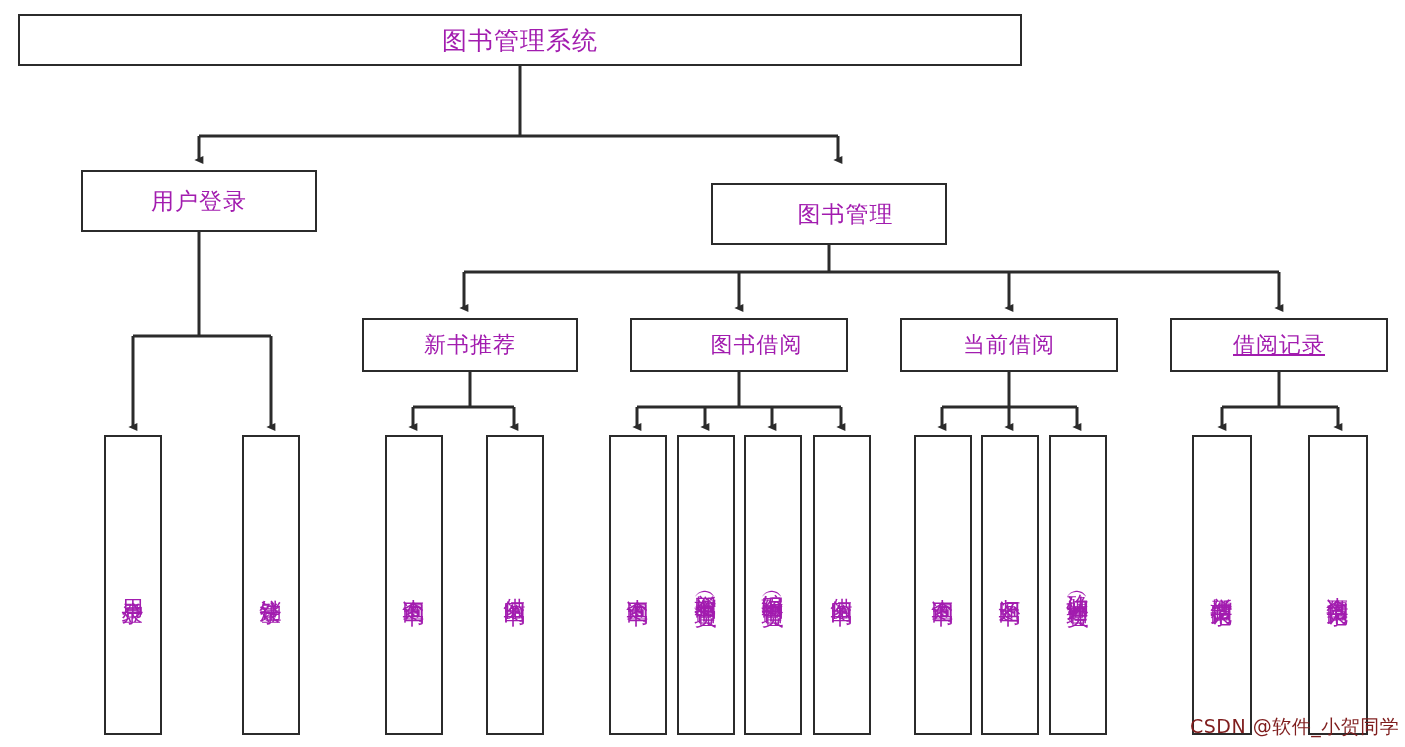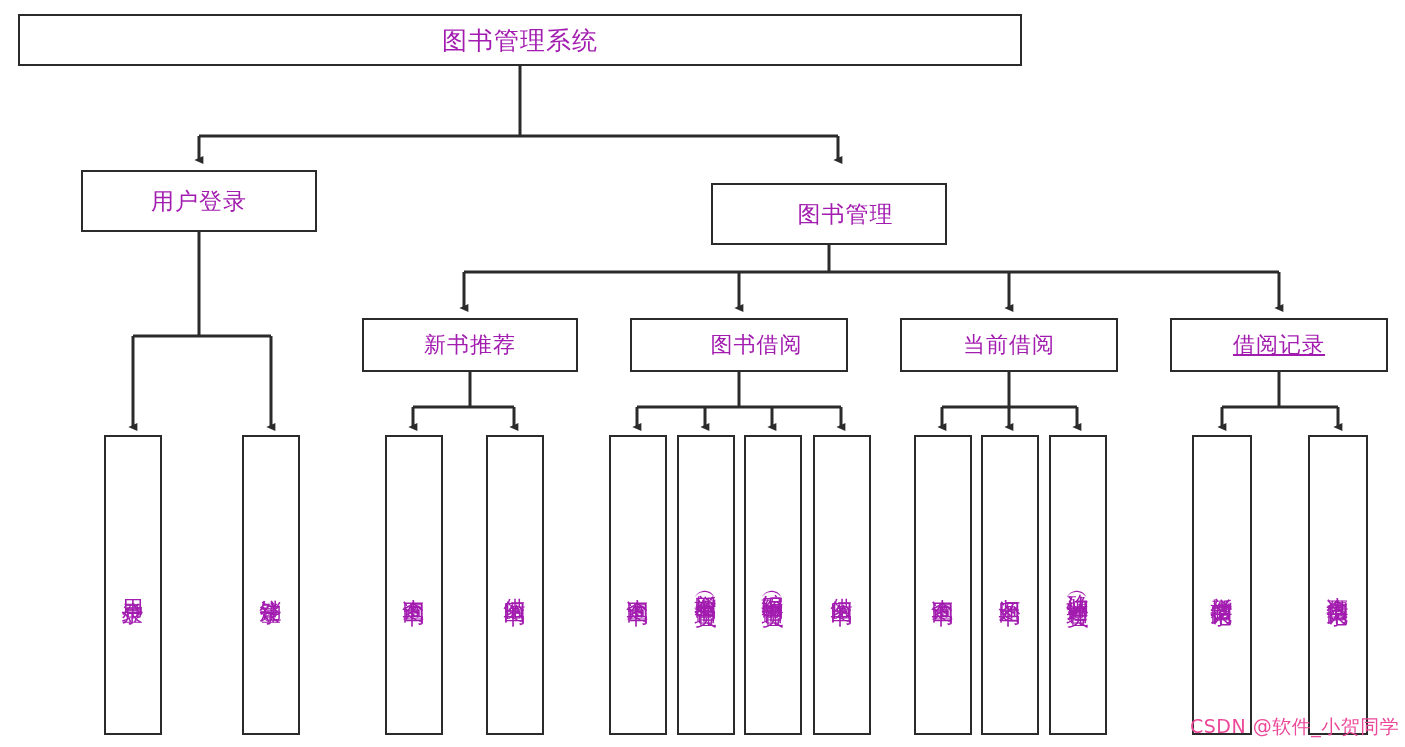--- a/index.html
+++ b/index.html
@@ -63,21 +63,21 @@
   }
   .leaf-mid .vtext {
     margin-top: 84px;
   }
   .leaf-top .vtext {
     margin-top: 6px;
   }
   .watermark {
     position: absolute;
     font-size: 19px;
-    color: #ec4899;
+    color: #7f1d1d;
     white-space: nowrap;
     letter-spacing: 0.5px;
   }
 </style>
 </head>
 <body>
 
 <div id="canvas">
 
   <svg id="edges" viewBox="0 0 1405 747" xmlns="http://www.w3.org/2000/svg">

